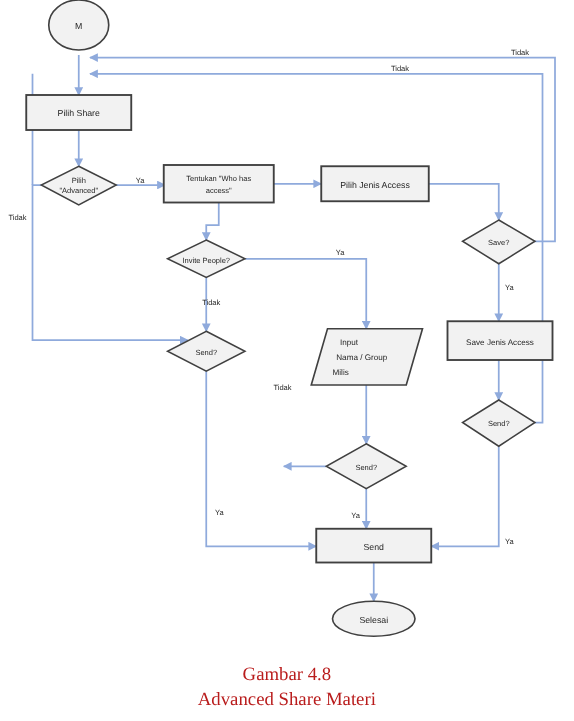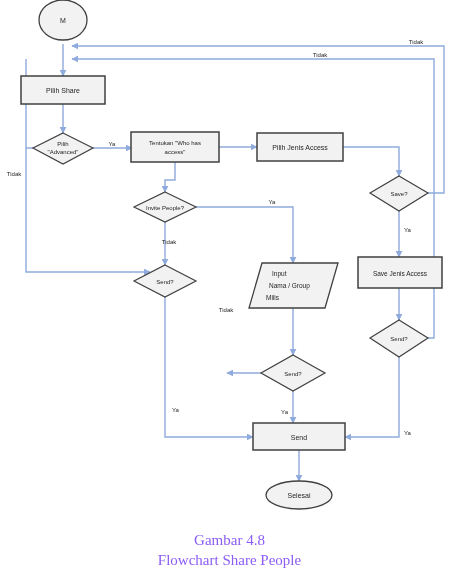--- a/index.html
+++ b/index.html
@@ -31,21 +31,21 @@
     display: block;
   }
   .caption {
     position: absolute;
     left: 0;
     top: 530px;
     width: 459px;
     text-align: center;
     font-family: "Liberation Serif", serif;
     font-size: 15px;
-    color: #8b5cf6;
+    color: #b91c1c;
     line-height: 1.35;
   }
   .caption div { display: block; }
 </style>
 </head>
 <body>
 
 <div id="canvas">
 
   <svg class="flow" viewBox="0 0 459 577" xmlns="http://www.w3.org/2000/svg">
@@ -195,16 +195,16 @@
 
       <text x="169" y="244" text-anchor="middle">Tidak</text>
 
       <text x="226" y="312" text-anchor="middle">Tidak</text>
     </g>
 
   </svg>
 
   <div class="caption">
     <div>Gambar 4.8</div>
-    <div>Flowchart Share People</div>
+    <div>Advanced Share Materi</div>
   </div>
 
 </div>
 
 </body></html>

